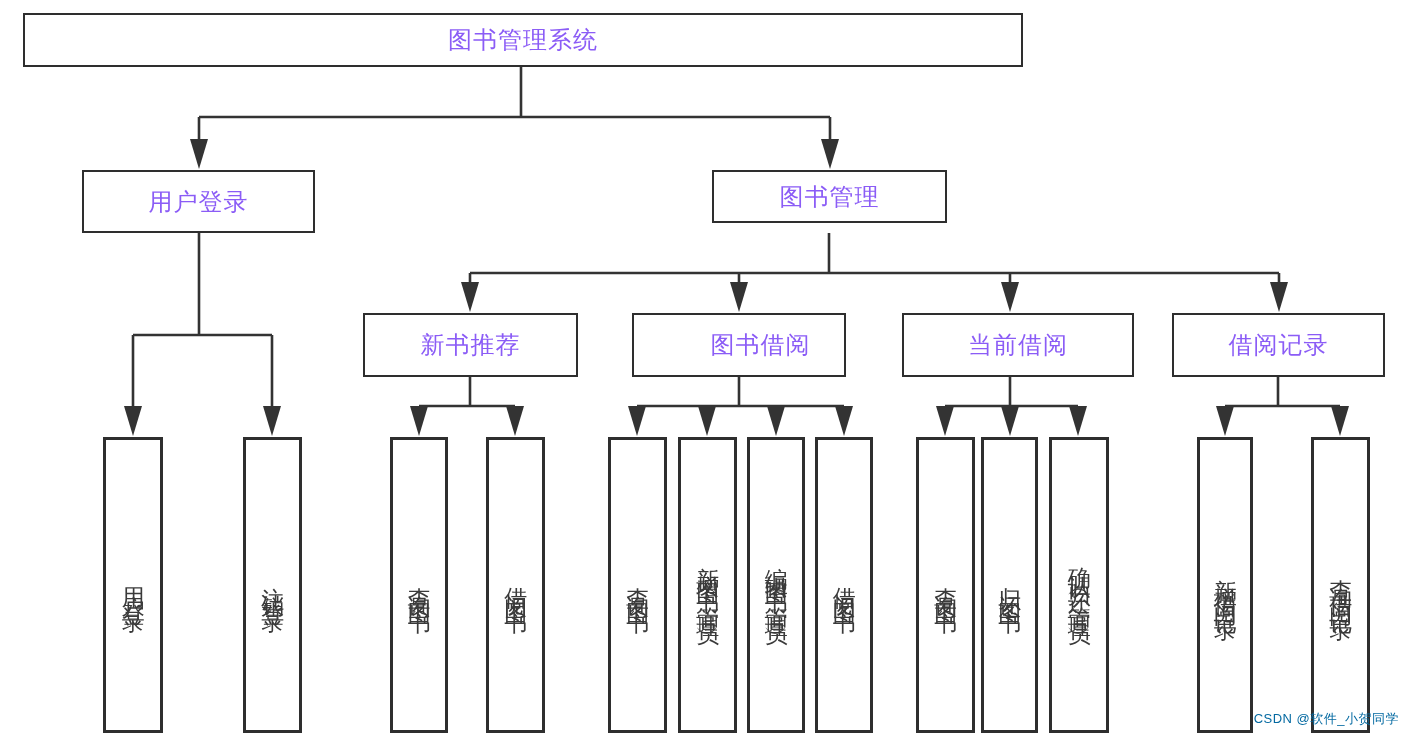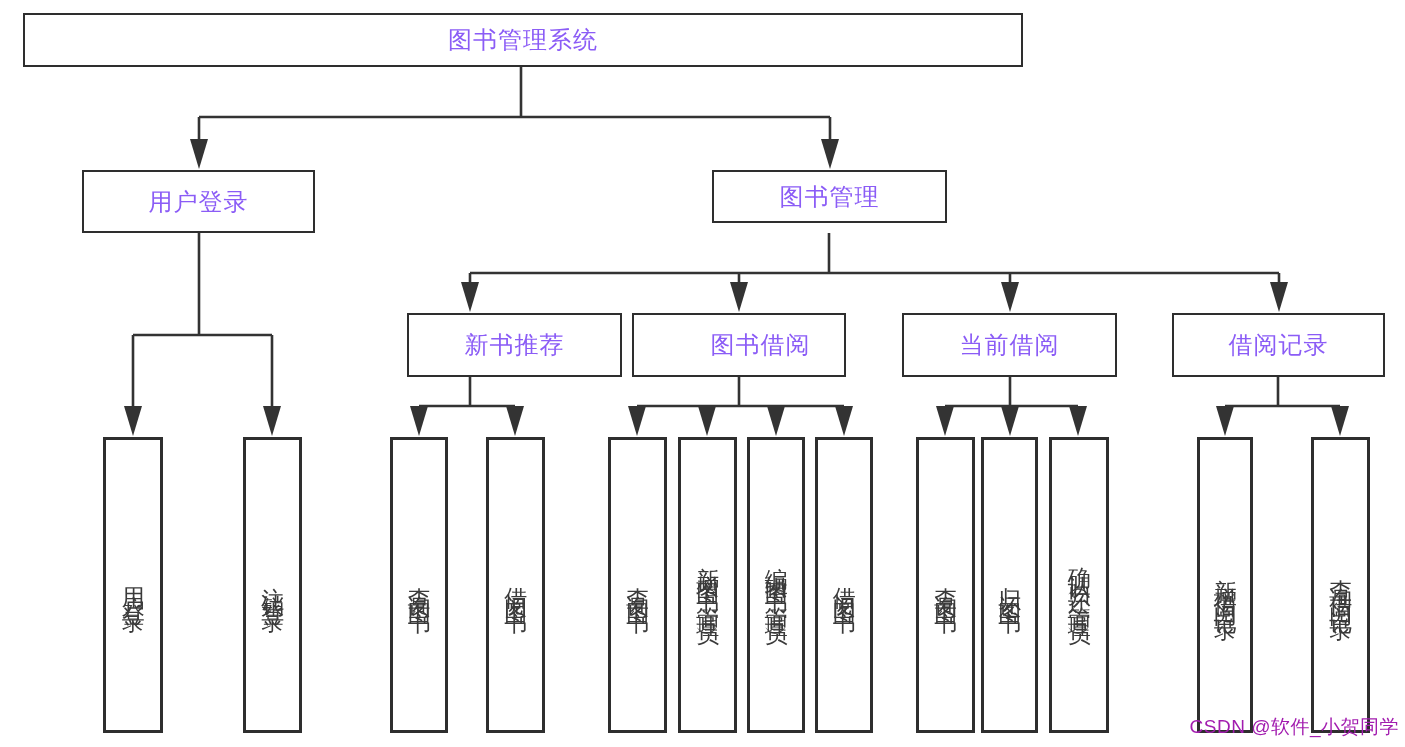--- a/index.html
+++ b/index.html
@@ -40,23 +40,23 @@
     writing-mode: vertical-lr;
     text-orientation: mixed;
     font-size: 23px;
     color: #3a3a3a;
     letter-spacing: 8px;
     line-height: 1.1;
   }
   .watermark {
     position: absolute;
     right: 6px;
-    bottom: 7px;
-    font-size: 19px;
-    color: #a21caf;
+    bottom: 19px;
+    font-size: 13px;
+    color: #0369a1;
     letter-spacing: 0.5px;
     z-index: 3;
     white-space: nowrap;
   }
 </style>
 </head>
 <body>
 
 <div class="canvas">
 
@@ -98,23 +98,23 @@
       <polygon points="1216,406 1234,406 1225,436"></polygon>
       <polygon points="1331,406 1349,406 1340,436"></polygon>
     </g>
   </svg>
 
   <div class="hnode" style="left:23px; top:13px; width:1000px; height:54px;">图书管理系统</div>
 
   <div class="hnode" style="left:82px; top:170px; width:233px; height:63px;">用户登录</div>
   <div class="hnode" style="left:712px; top:170px; width:235px; height:53px;">图书管理</div>
 
-  <div class="hnode" style="left:363px; top:313px; width:215px; height:64px;margin-left:44px;">新书推荐</div>
+  <div class="hnode" style="left:363px; top:313px; width:215px; height:64px;">新书推荐</div>
   <div class="hnode" style="left:632px; top:313px; width:214px; height:64px;padding-left:43px;">图书借阅</div>
-  <div class="hnode" style="left:902px; top:313px; width:215px; height:64px;">当前借阅</div>
+  <div class="hnode" style="left:902px; top:313px; width:232px; height:64px;">当前借阅</div>
   <div class="hnode" style="left:1172px; top:313px; width:213px; height:64px;">借阅记录</div>
 
   <div class="vnode" style="left:103px; top:437px; width:60px; height:296px;">
     <span>用户登录</span>
   </div>
   <div class="vnode" style="left:243px; top:437px; width:59px; height:296px;">
     <span>注销登录</span>
   </div>
 
   <div class="vnode" style="left:390px; top:437px; width:58px; height:296px;">

